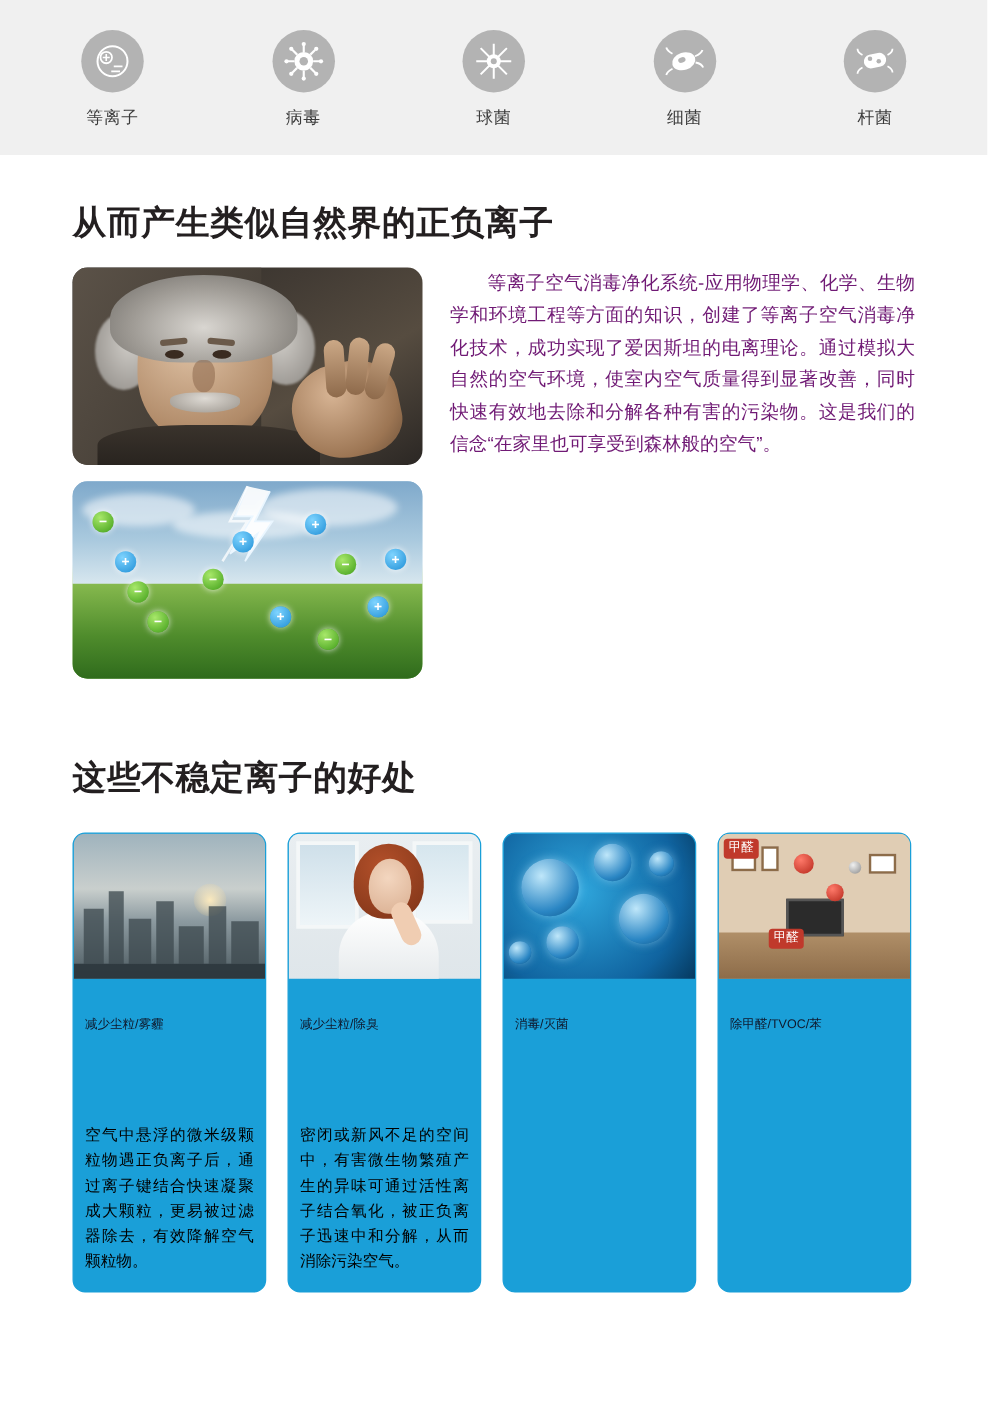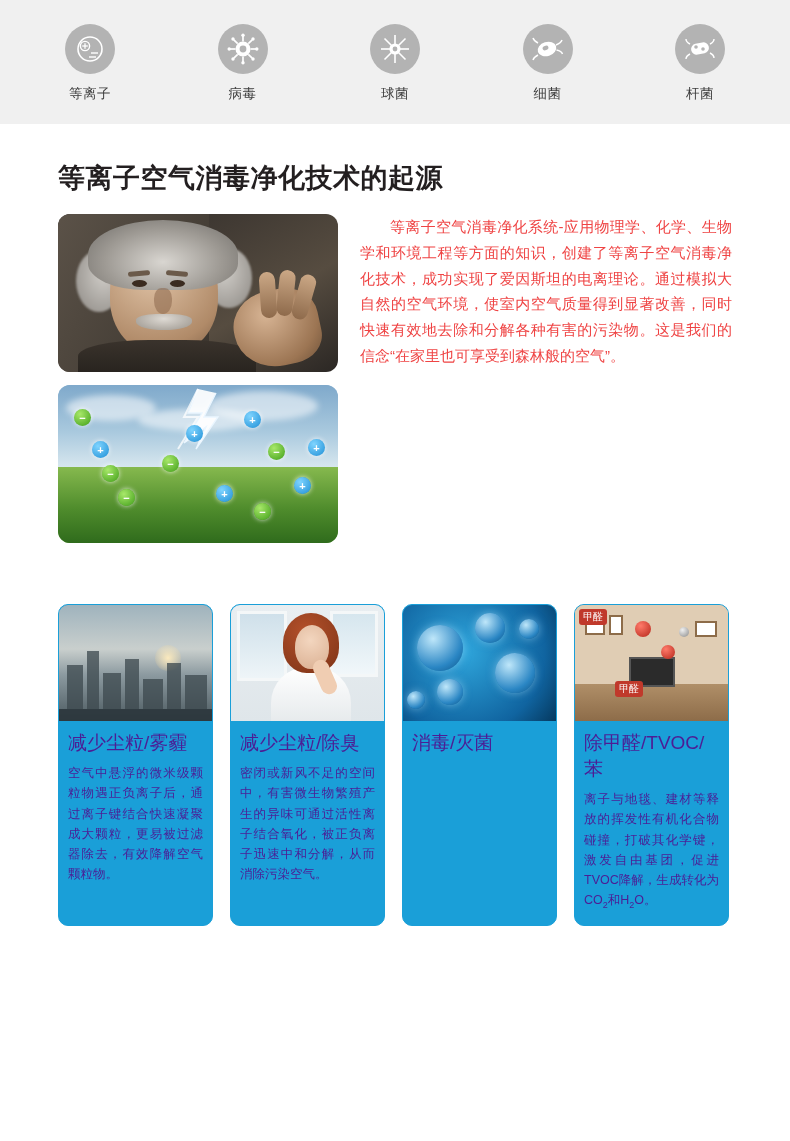--- a/index.html
+++ b/index.html
@@ -149,21 +149,21 @@
     font-size: 11px; color: #fff; font-weight: bold;
     box-shadow: 0 0 5px rgba(255,255,255,0.8);
   }
   .ion.plus { background: radial-gradient(circle at 35% 30%, #7fd4ff, #1f8fd6); }
   .ion.minus { background: radial-gradient(circle at 35% 30%, #a8e86a, #3f9e18); }
 
   .sec1-text {
     flex: 1;
     font-size: 15px;
     line-height: 1.72;
-    color: #ef4444;
+    color: #701a75;
     text-align: justify;
   }
   .sec1-text p { margin: 0 0 14px 0; text-indent: 2em; }
 
   
   .sec2-text {
     font-size: 15px;
     line-height: 1.72;
     color: #231f20;
     text-align: justify;
@@ -180,34 +180,36 @@
   }
   .card {
     width: 155px;
     flex: 0 0 155px;
     border: 1px solid #1a9fd8;
     border-radius: 10px;
     overflow: hidden;
     background: #1a9fd8;
     display: flex;
     flex-direction: column;
+    gap: 20px;
   }
   .card-img { height: 116px; position: relative; overflow: hidden; }
   .card-title {
-    color: #4c1d95;
-    font-size: 19px;
+    color: #0f172a;
+    font-size: 10px;
     padding: 9px 9px 7px 9px;
     font-weight: normal;
   }
   .card-body {
-    color: #4c1d95;
+    color: #000000;
     font-size: 12.5px;
     line-height: 1.62;
     padding: 0 9px 13px 9px;
     text-align: justify;
+    margin-top: 45px;
   }
   .card-body sub { font-size: 9px; vertical-align: sub; }
 
   
   .img-smog { background: linear-gradient(180deg,#9fb3bd 0%,#c9cfcd 38%,#8c9aa0 60%,#4c5a60 100%); }
   .smog-sun { position: absolute; left: 96px; top: 40px; width: 26px; height: 26px; border-radius: 50%;
     background: radial-gradient(circle, rgba(255,236,190,0.95), rgba(255,220,150,0.15) 70%); }
   .smog-b { position: absolute; bottom: 12px; background: rgba(60,72,78,0.75); }
   
   .img-woman { background: linear-gradient(180deg,#e9eef1 0%,#dfe6ea 100%); }
@@ -339,21 +341,21 @@
           <path d="M7 12 q-4 -2 -4 -5"></path>
             <path d="M7 22 q-4 2 -4 5"></path>
         </g>
       </svg>
     </div>
     <div class="icon-label">杆菌</div>
   </div>
 </div>
 
 <div class="section">
-  <h2 class="section-title">等离子空气消毒净化技术的起源</h2>
+  <h2 class="section-title">从而产生类似自然界的正负离子</h2>
 
   <div class="sec1-body">
     <div class="sec1-left">
 
       <div class="photo photo-einstein">
         <div class="e-bg-frame"></div>
         <div class="e-hair2"></div>
         <div class="e-hair3"></div>
         <div class="e-head"></div>
         <div class="e-hair"></div>
@@ -395,20 +397,21 @@
       </div>
     </div>
 
     <div class="sec1-text">
       <p>等离子空气消毒净化系统-应用物理学、化学、生物学和环境工程等方面的知识，创建了等离子空气消毒净化技术，成功实现了爱因斯坦的电离理论。通过模拟大自然的空气环境，使室内空气质量得到显著改善，同时快速有效地去除和分解各种有害的污染物。这是我们的信念“在家里也可享受到森林般的空气”。</p>
     </div>
   </div>
 </div>
 
 <div class="section" style="margin-top:48px;">
+  <h2 class="section-title">这些不稳定离子的好处</h2>
 
   <div class="sec2-text">
   </div>
 </div>
 
 <div class="cards">
 
   <div class="card">
     <div class="card-img img-smog">
       <div class="smog-sun"></div>
@@ -458,17 +461,14 @@
       <div class="r-pic" style="left:34px;top:10px;width:14px;height:20px;"></div>
       <div class="r-pic" style="left:120px;top:16px;width:22px;height:16px;"></div>
       <div class="r-tv"></div>
       <div class="r-mol-a" style="left:60px;top:16px;width:16px;height:16px;background:radial-gradient(circle at 35% 30%,#ff7a6a,#b5271a);"></div>
       <div class="r-mol-a" style="left:86px;top:40px;width:14px;height:14px;background:radial-gradient(circle at 35% 30%,#ff7a6a,#b5271a);"></div>
       <div class="r-mol-a" style="left:104px;top:22px;width:10px;height:10px;background:radial-gradient(circle at 35% 30%,#f0f0f0,#8a8a8a);"></div>
       <div class="r-badge" style="left:4px;top:4px;">甲醛</div>
       <div class="r-badge" style="left:40px;top:76px;">甲醛</div>
     </div>
     <div class="card-title">除甲醛/TVOC/苯</div>
-    <div class="card-body">
-      <span>离子与地毯、建材等释放的挥发性有机化合物碰撞，打破其化学键，激发自由基团，促进TVOC降解，生成转化为CO</span><sub>2</sub><span>和H</span><sub>2</sub><span>O。</span>
-    </div>
   </div>
 </div>
 
 </body></html>

